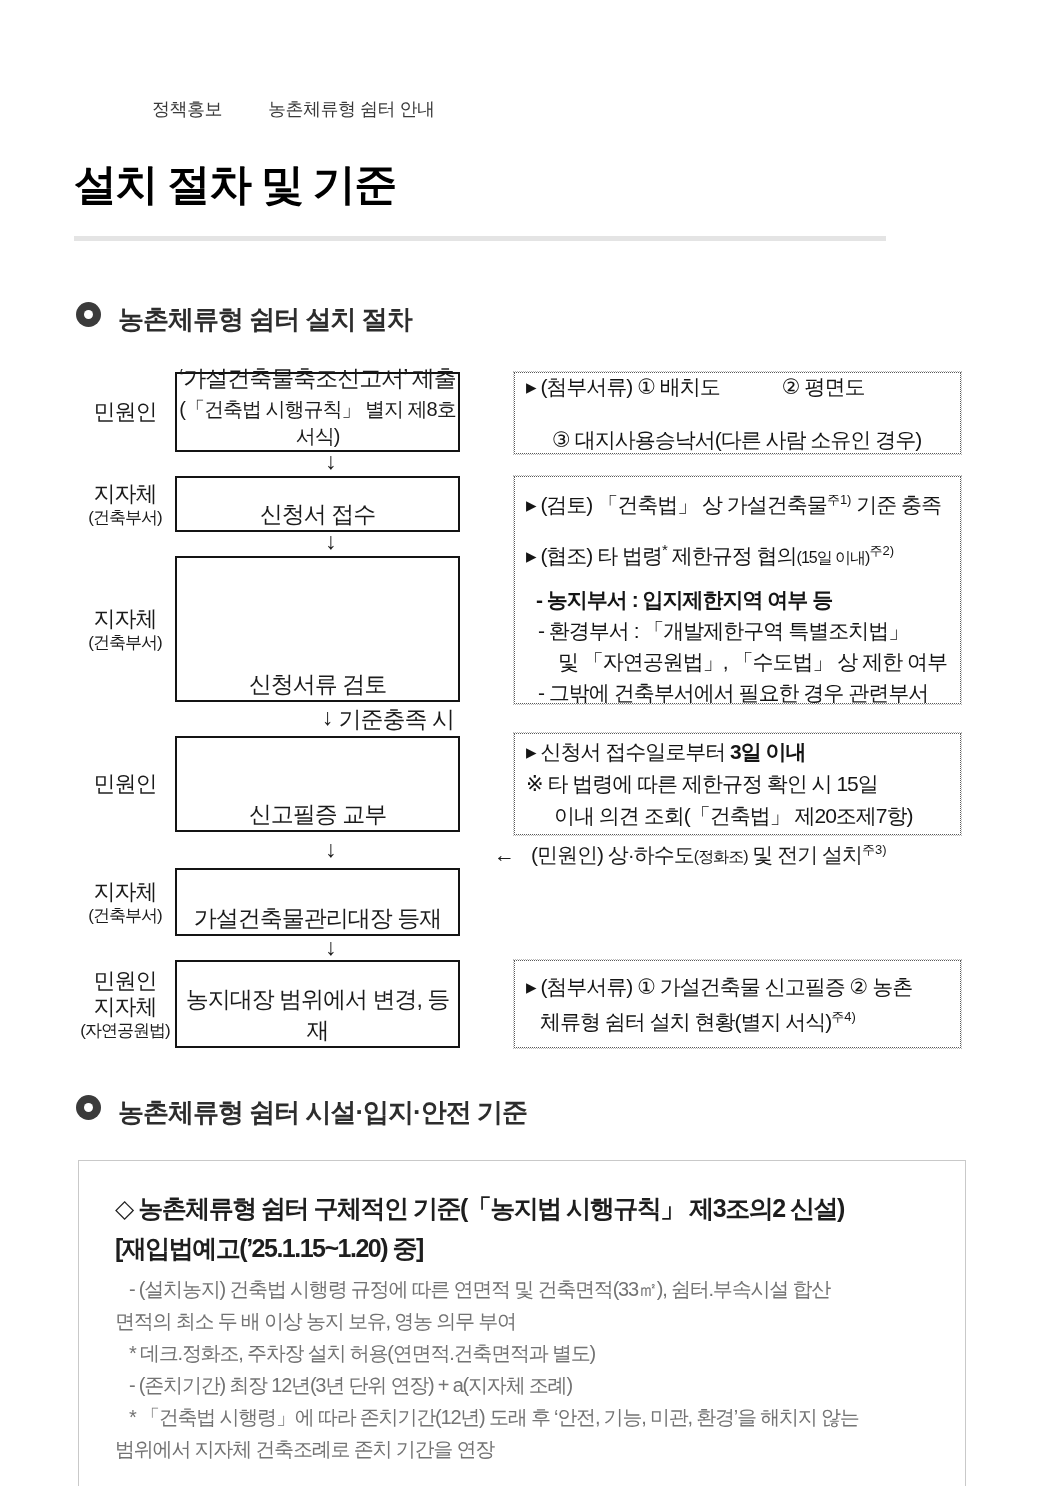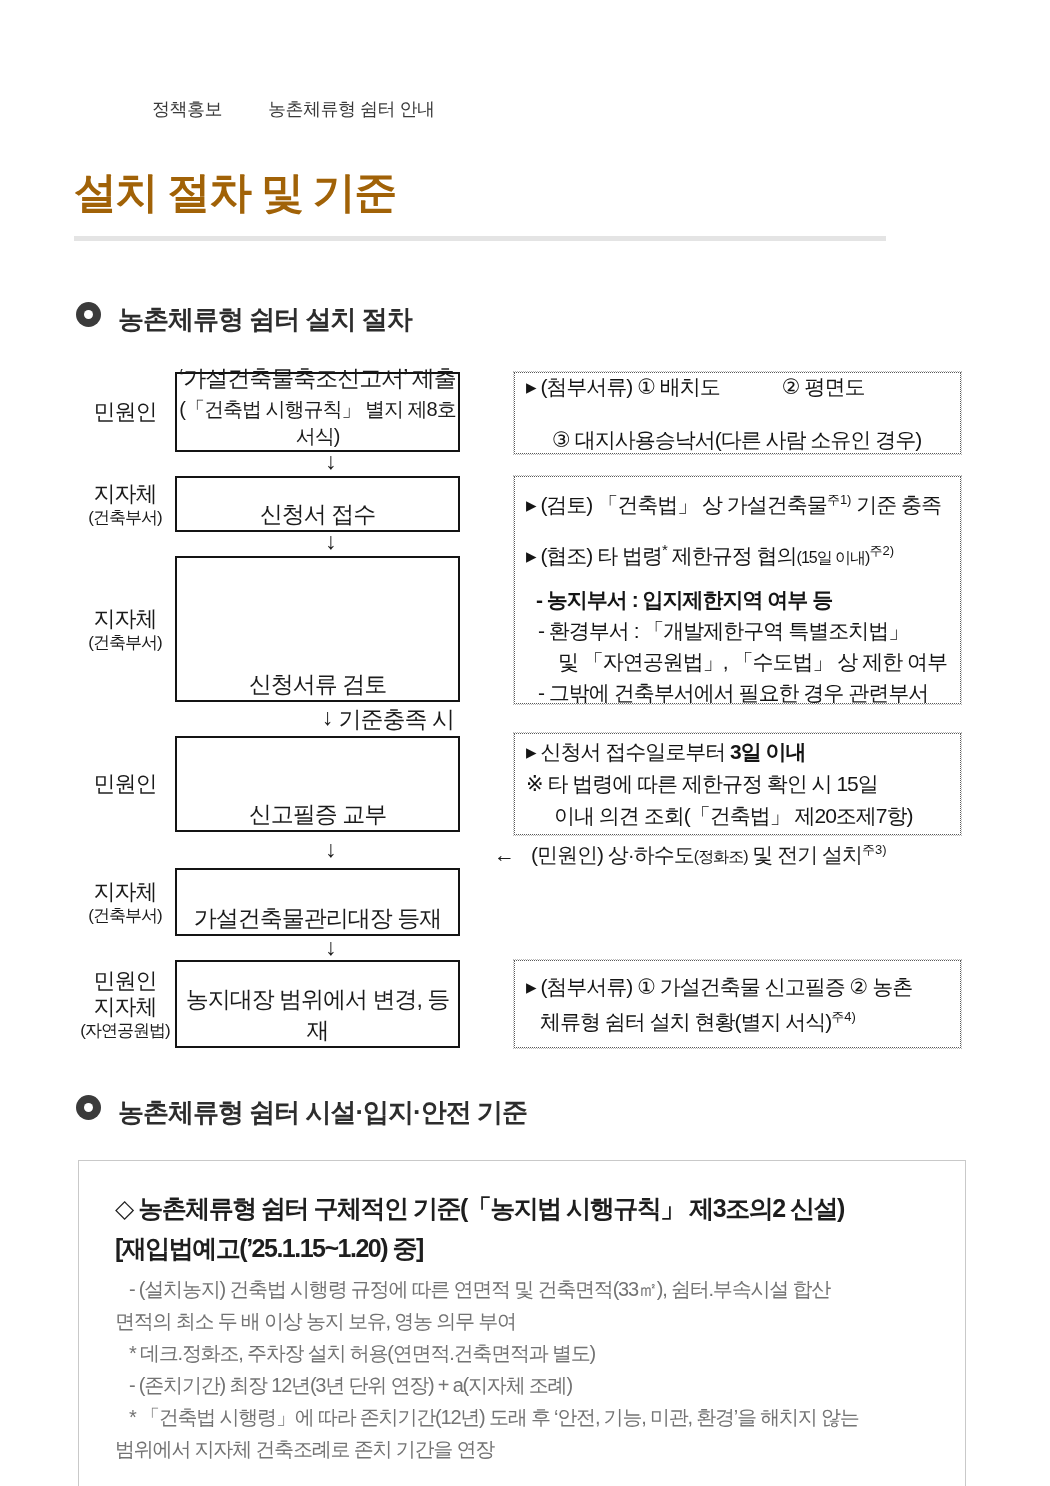--- a/index.html
+++ b/index.html
@@ -2,22 +2,22 @@
 <html lang="ko"><head>
 <meta charset="utf-8">
 <style>
   html,body{margin:0;padding:0;background:#fff;}
   .page{position:relative;width:1050px;height:1486px;overflow:hidden;background:#fff;
         font-family:"Liberation Sans","DejaVu Sans",sans-serif;color:#1b1b1b;}
 
   
   .breadcrumb{position:absolute;left:152px;top:97px;display:flex;gap:46px;
               font-size:18px;color:#3a3a3a;letter-spacing:-0.5px;}
-  .page-title{position:absolute;left:74px;top:164px;margin:0;font-size:43px;font-weight:800;
-              letter-spacing:-1.5px;color:#a16207;}
+  .page-title{position:absolute;left:74px;top:156px;margin:0;font-size:43px;font-weight:800;
+              letter-spacing:-1.5px;color:#000000;}
   .title-divider{position:absolute;left:74px;top:236px;width:812px;height:5px;background:#e4e4e4;}
 
   
   .section-heading{position:absolute;display:flex;align-items:flex-start;gap:17px;
                    font-size:26px;font-weight:700;color:#2d2d2d;letter-spacing:-1px;}
   .s1{left:76px;top:302px;} .s2{left:76px;top:1095px;}
   .donut-icon{width:25px;height:25px;border-radius:50%;background:#3b3b3b;position:relative;flex:none;}
   .donut-icon::after{content:"";position:absolute;left:8px;top:8px;width:9px;height:9px;border-radius:50%;background:#fff;}
 
   

